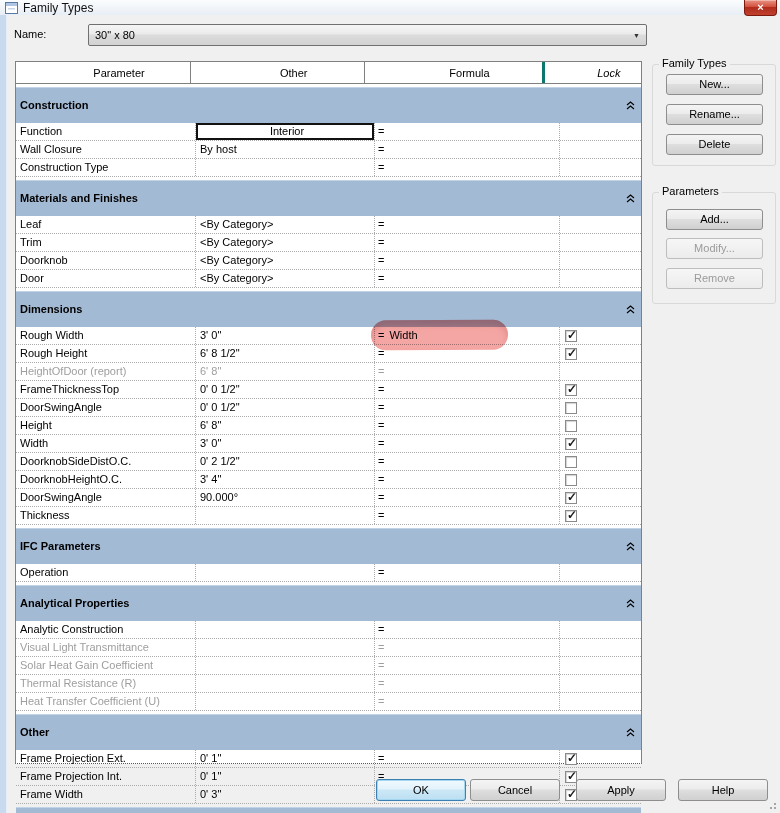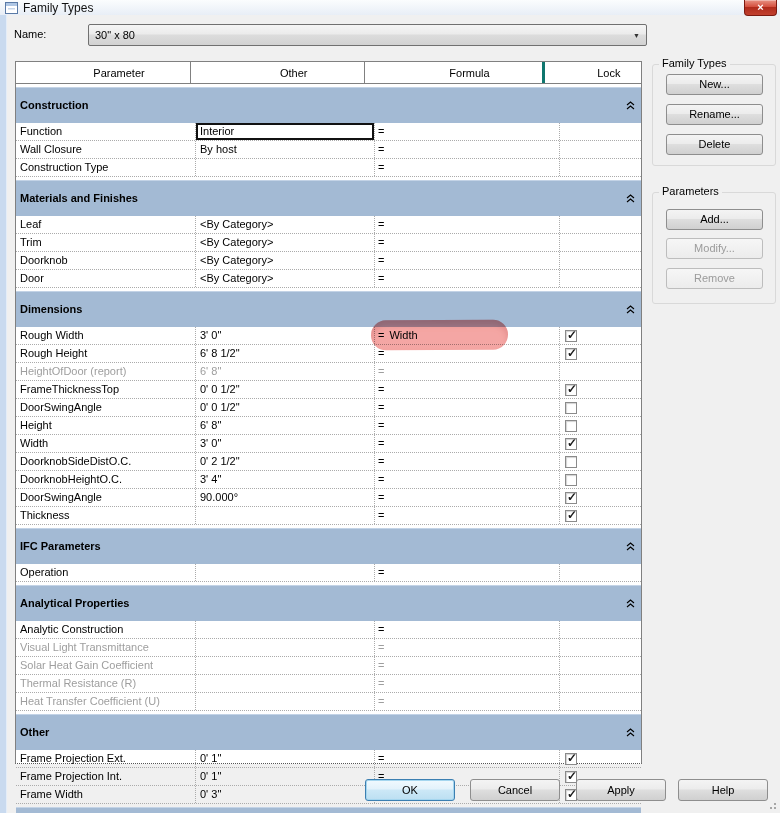--- a/index.html
+++ b/index.html
@@ -31,34 +31,34 @@
     display:flex; align-items:center; padding-left:6px; }
   .combo-arrow { position:absolute; right:6px; top:7px; font-size:7px; color:#333; }
   
   .param-table { position:absolute; left:15px; top:61px; width:627px; height:703px;
     background:#fff; border:1px solid #808080; border-bottom:1px dotted #555; }
   .header-row { display:flex; height:22px; border-bottom:1px solid #808080; }
   .hcell { display:flex; align-items:center; justify-content:center;margin-left:32px; }
   .hcell:nth-child(1){ width:180px; border-right:1px solid #808080; }
   .hcell:nth-child(2){ width:179px; border-right:1px solid #808080; }
   .hcell:nth-child(3){ width:185px; border-right:3px solid #0f766e; }
-  .hcell:nth-child(4){ width:81px; }
+  .hcell:nth-child(4){ width:81px;font-style:italic; }
   .section { margin-top:3px; }
   .sec-header { height:36px; background:#a3bad4; display:flex; align-items:center;
     justify-content:space-between; padding:0 6px 0 4px; font-weight:bold;
     box-shadow:inset 0 1px 0 #c3d3e6; }
   .chev { display:flex; align-items:center; }
   .row { display:flex; height:18px; border-bottom:1px dotted #ababab; }
   .cell { padding:2px 0 0 4px; white-space:nowrap; overflow:visible; }
   .c-param   { width:180px; border-right:1px dotted #ababab; }
   .c-value   { width:179px; border-right:1px dotted #ababab; }
   .c-formula { width:185px; border-right:1px dotted #ababab; padding-left:3px; position:relative; }
   .c-lock    { width:81px; padding-left:5px; padding-top:2px; }
   .row.disabled { color:#9e9e9e; }
-  .c-value.focused { box-shadow:inset 0 0 0 2px #111; }
+  .c-value.focused { box-shadow:inset 0 0 0 2px #111;text-align:center; }
   .eq { display:inline-block; margin-right:5px; }
   .checkbox { width:12px; height:12px; border:1px solid #8a8a8a; background:#fff;
     box-shadow:inset 1px 1px 1px rgba(0,0,0,.18); position:relative; margin-top:1px; }
   .checkbox.checked::after { content:"✓"; position:absolute; left:1px; top:-3px;
     font-size:12px; font-weight:bold; color:#1a1a1a; }
   .marker-blob { position:absolute; left:-4px; top:-7px; width:137px; height:30px;
     border-radius:15px; opacity:.8; mix-blend-mode:multiply; z-index:5;
     box-shadow:inset 0 5px 6px rgba(190,70,70,.45); transform:rotate(-.4deg);
     pointer-events:none; }
   .empty-tail { display:flex; height:44px; }
@@ -72,21 +72,21 @@
     border:1px solid #8e8e8e; border-radius:3px;
     background:linear-gradient(#f4f4f4,#ececec 45%,#dedede 50%,#d0d0d0);
     text-align:center; cursor:default; }
   .side-btn { position:absolute; left:13px; width:97px; height:21px; line-height:19px; }
   .btn.disabled { color:#9b9b9b; border-color:#bdbdbd;
     background:linear-gradient(#f6f6f6,#ececec); }
   #ft-new{top:9px;} #ft-rename{top:39px;} #ft-delete{top:69px;}
   #pm-add{top:16px;} #pm-modify{top:45px;} #pm-remove{top:75px;}
   
   .footer-btn { position:absolute; top:779px; width:90px; height:22px; line-height:20px; }
-  #btn-ok { left:365px; border-color:#3c7fb1; box-shadow:inset 0 0 0 1px #a5d6ef;
+  #btn-ok { left:376px; border-color:#3c7fb1; box-shadow:inset 0 0 0 1px #a5d6ef;
     background:linear-gradient(#f0f9fe,#e3f2fb 45%,#cce8f7 50%,#bcdff2); }
   #btn-cancel { left:470px; } #btn-apply { left:576px; } #btn-help { left:678px; }
   .grip { position:absolute; right:4px; bottom:4px; width:2px; height:2px; background:#a6a6a6;
     box-shadow:-4px 0 #a6a6a6, 0 -4px #a6a6a6; }
 </style>
 </head>
 <body>
 
 <div class="titlebar">
   <svg class="title-icon" viewBox="0 0 13 12">

